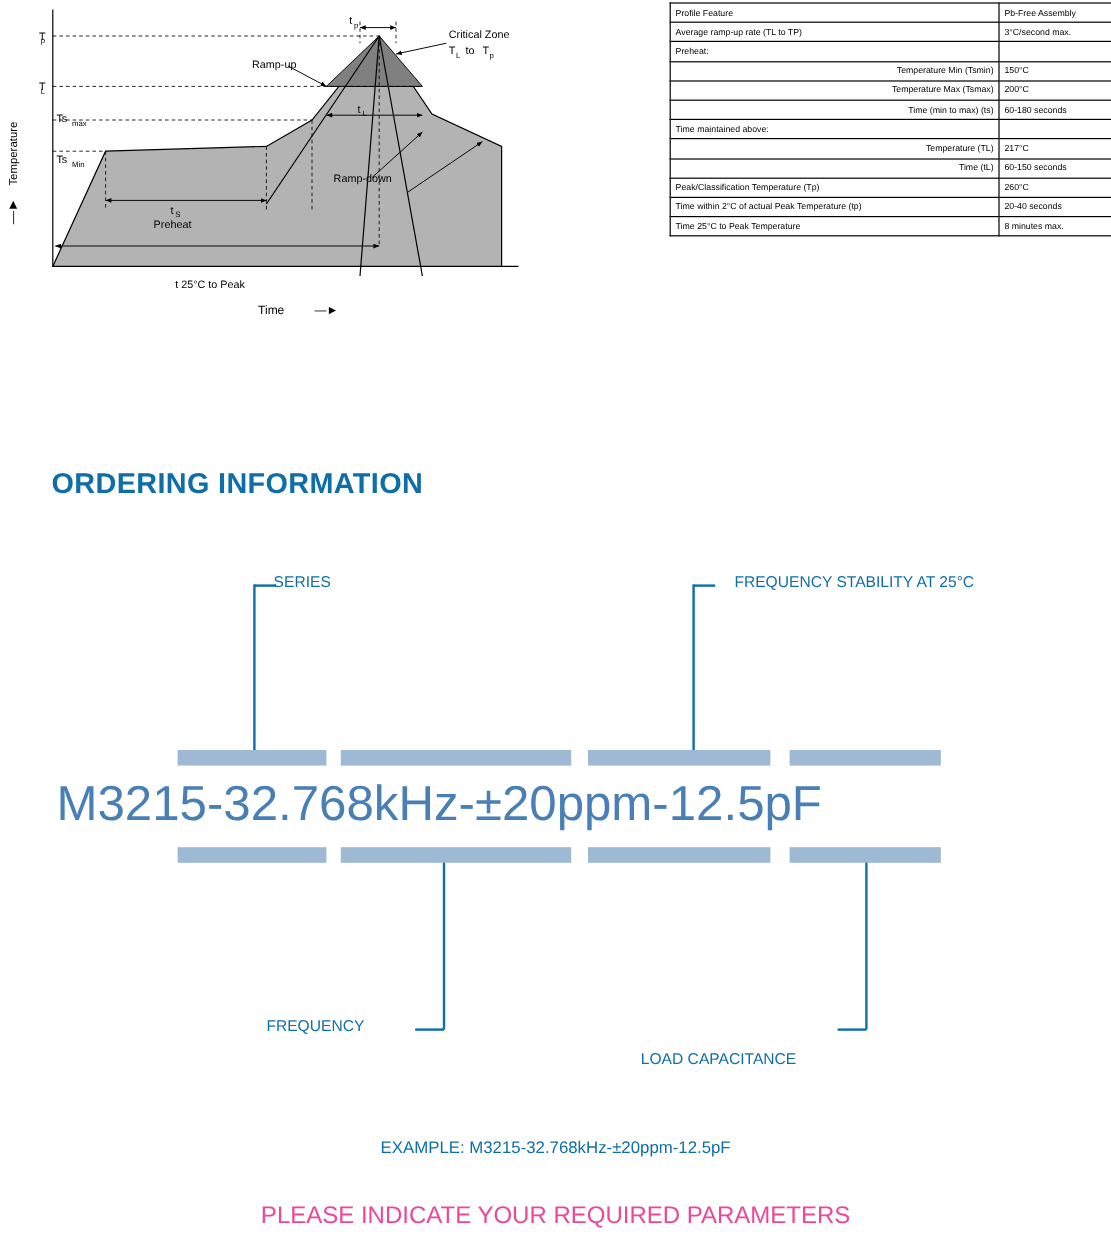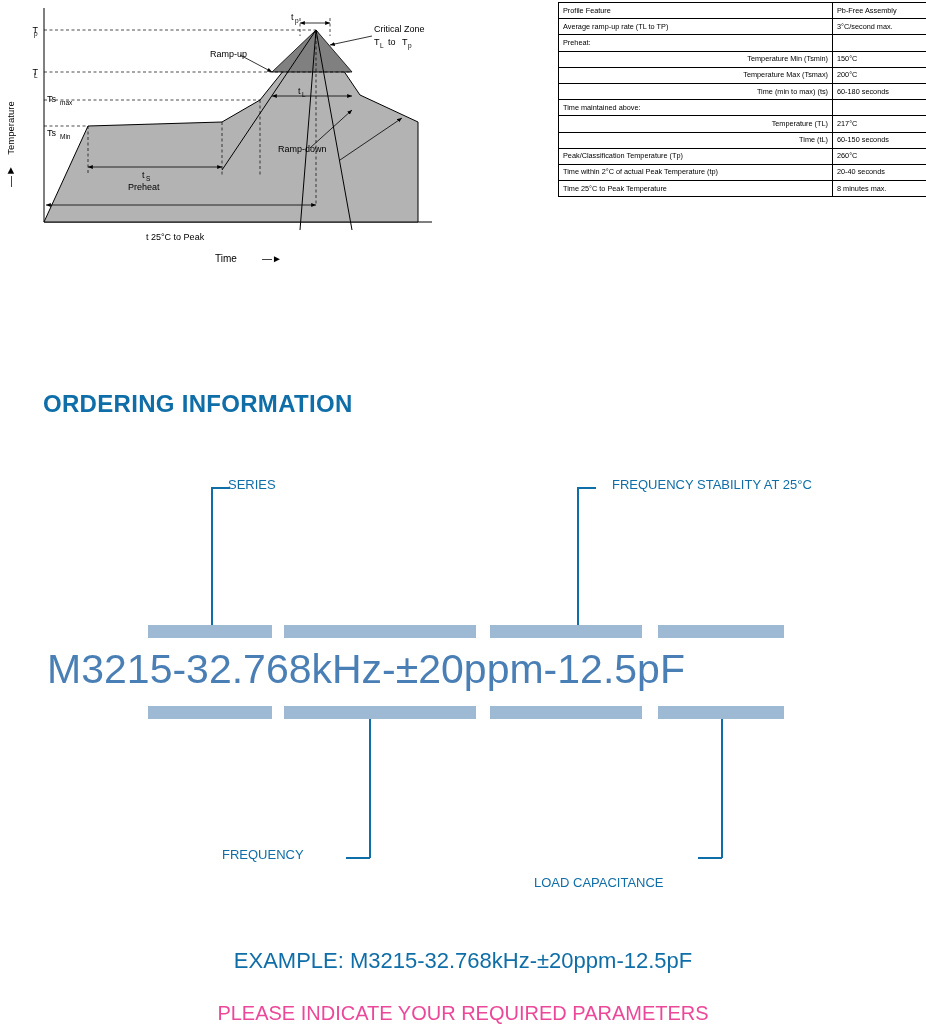--- a/index.html
+++ b/index.html
@@ -109,21 +109,21 @@
     border-radius: 50%;
     background: #0f6ea8;
   }
 
   #example-line {
     position: absolute;
     left: 0;
     top: 948px;
     width: 926px;
     text-align: center;
-    font-size: 22px;
+    font-size: 14px;
     color: #0f6ea8;
   }
   #please-line {
     position: absolute;
     left: 0;
     top: 1002px;
     width: 926px;
     text-align: center;
     font-size: 20px;
     color: #ec4899;

